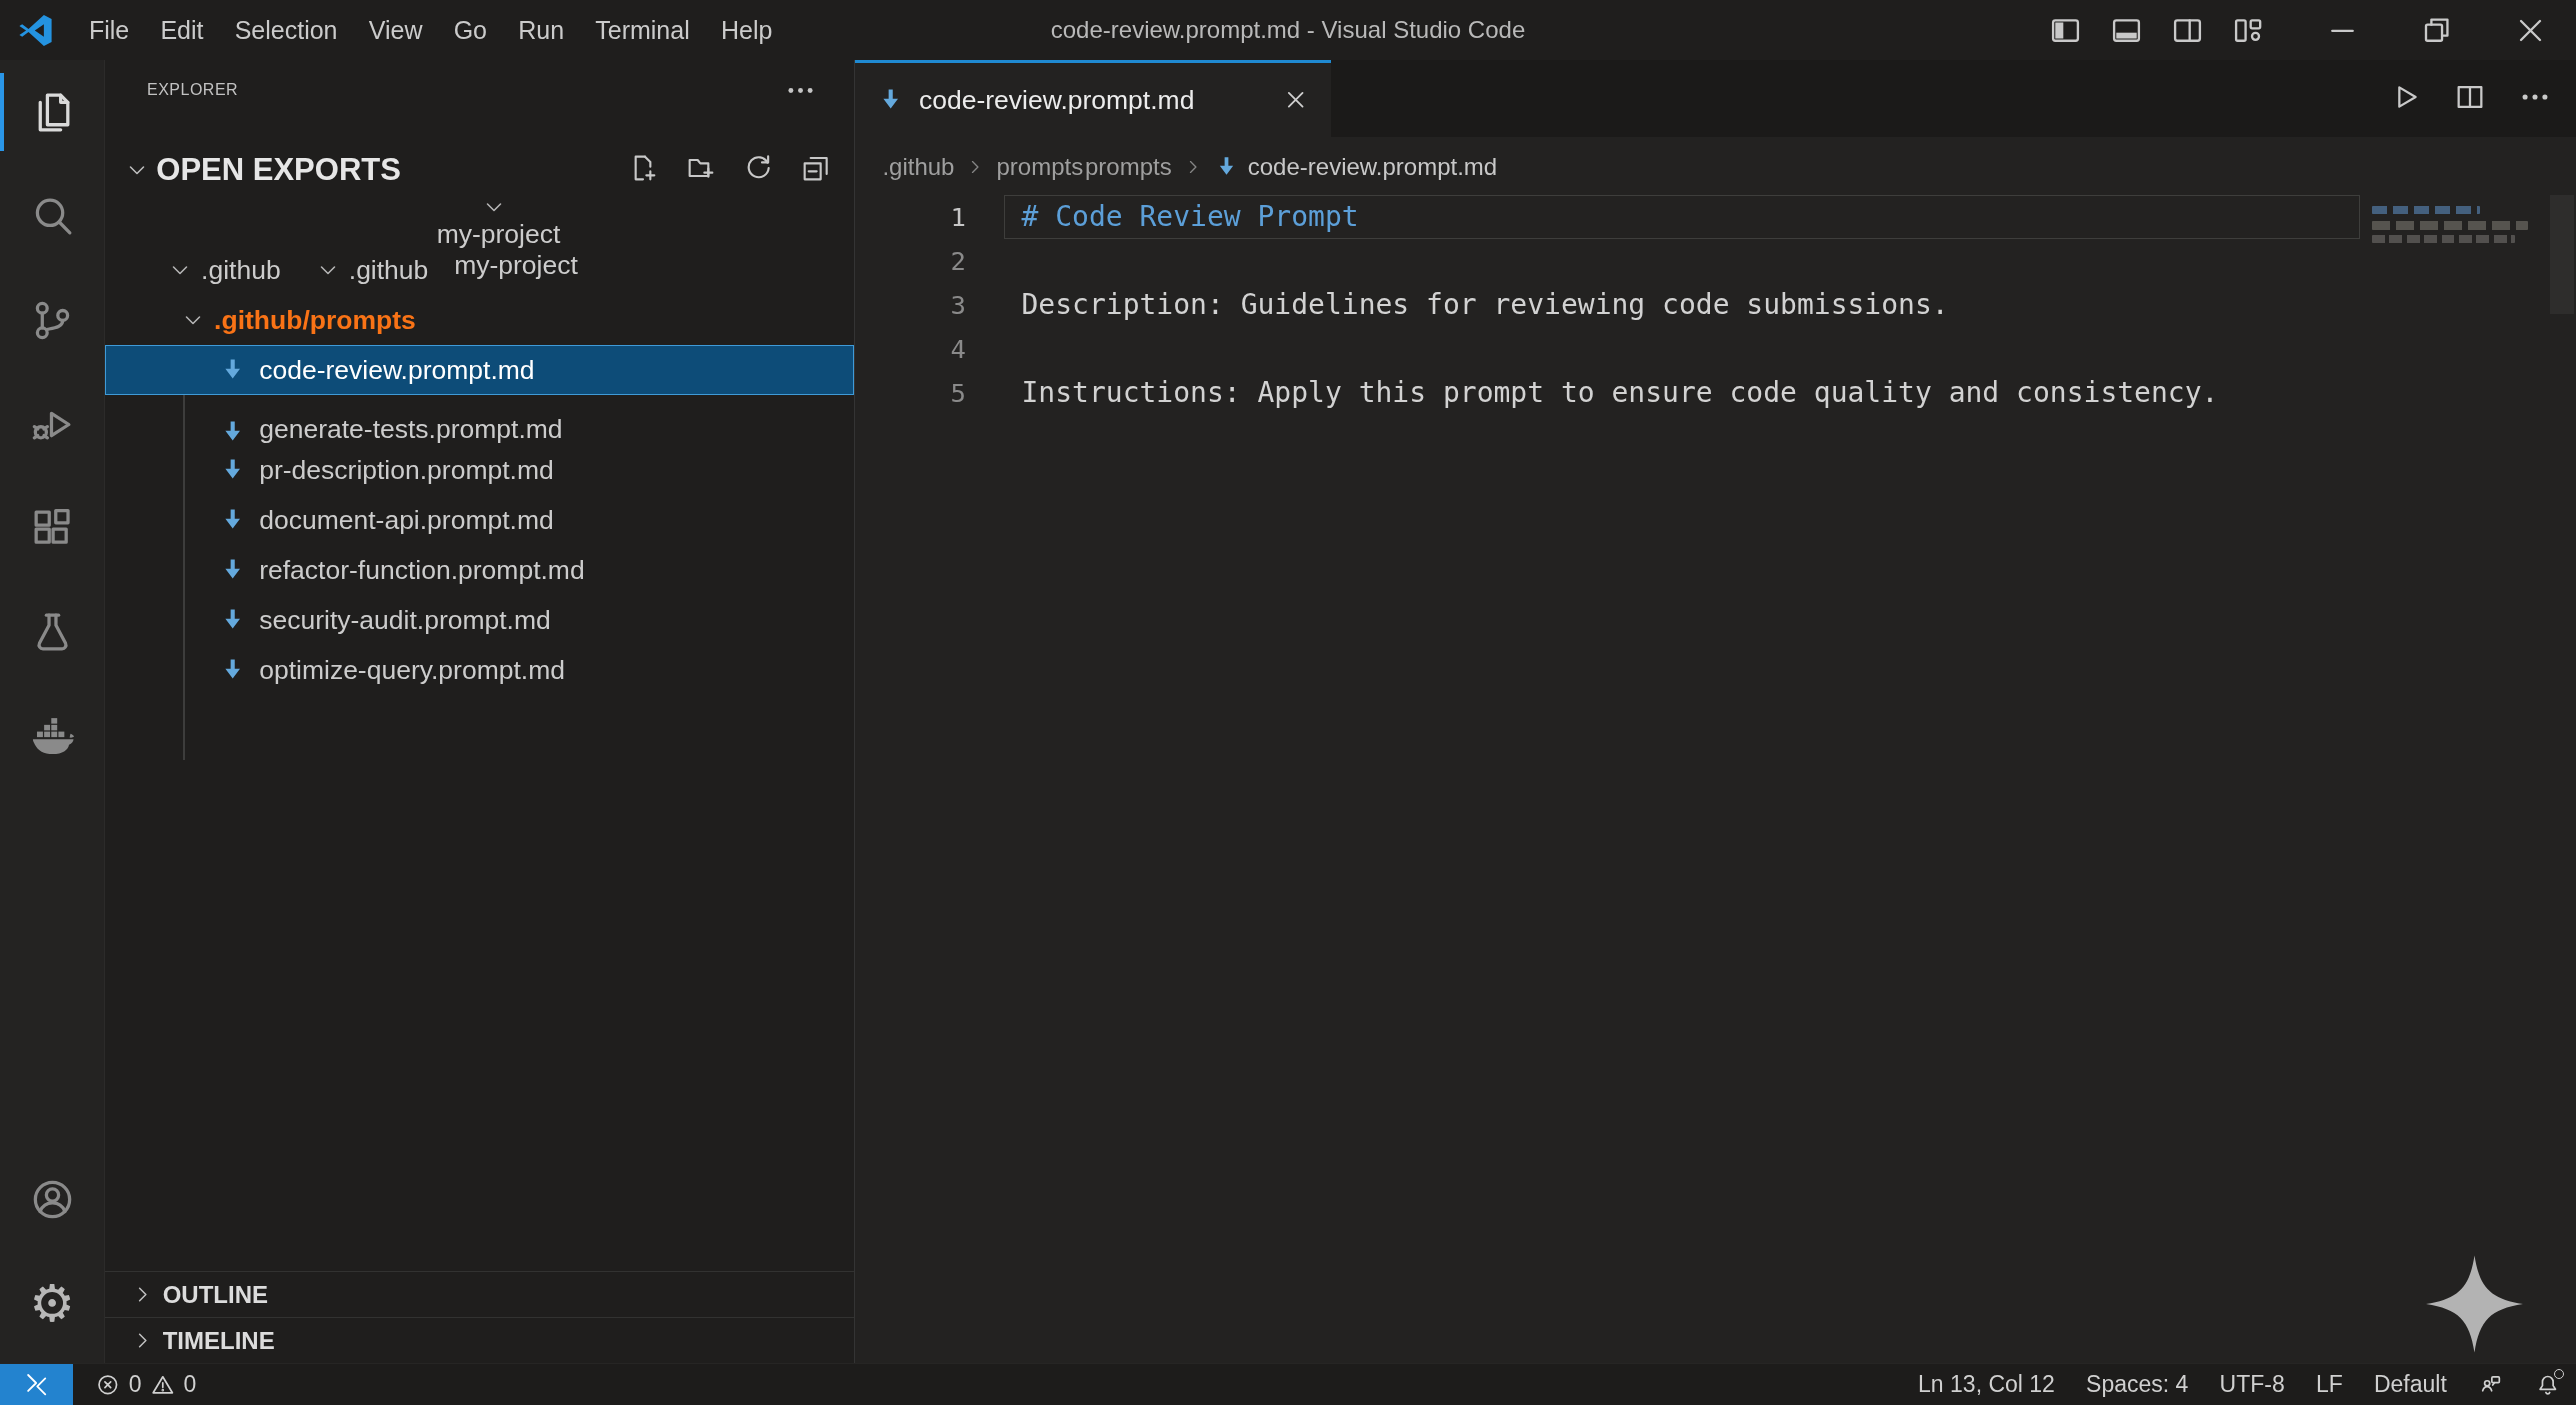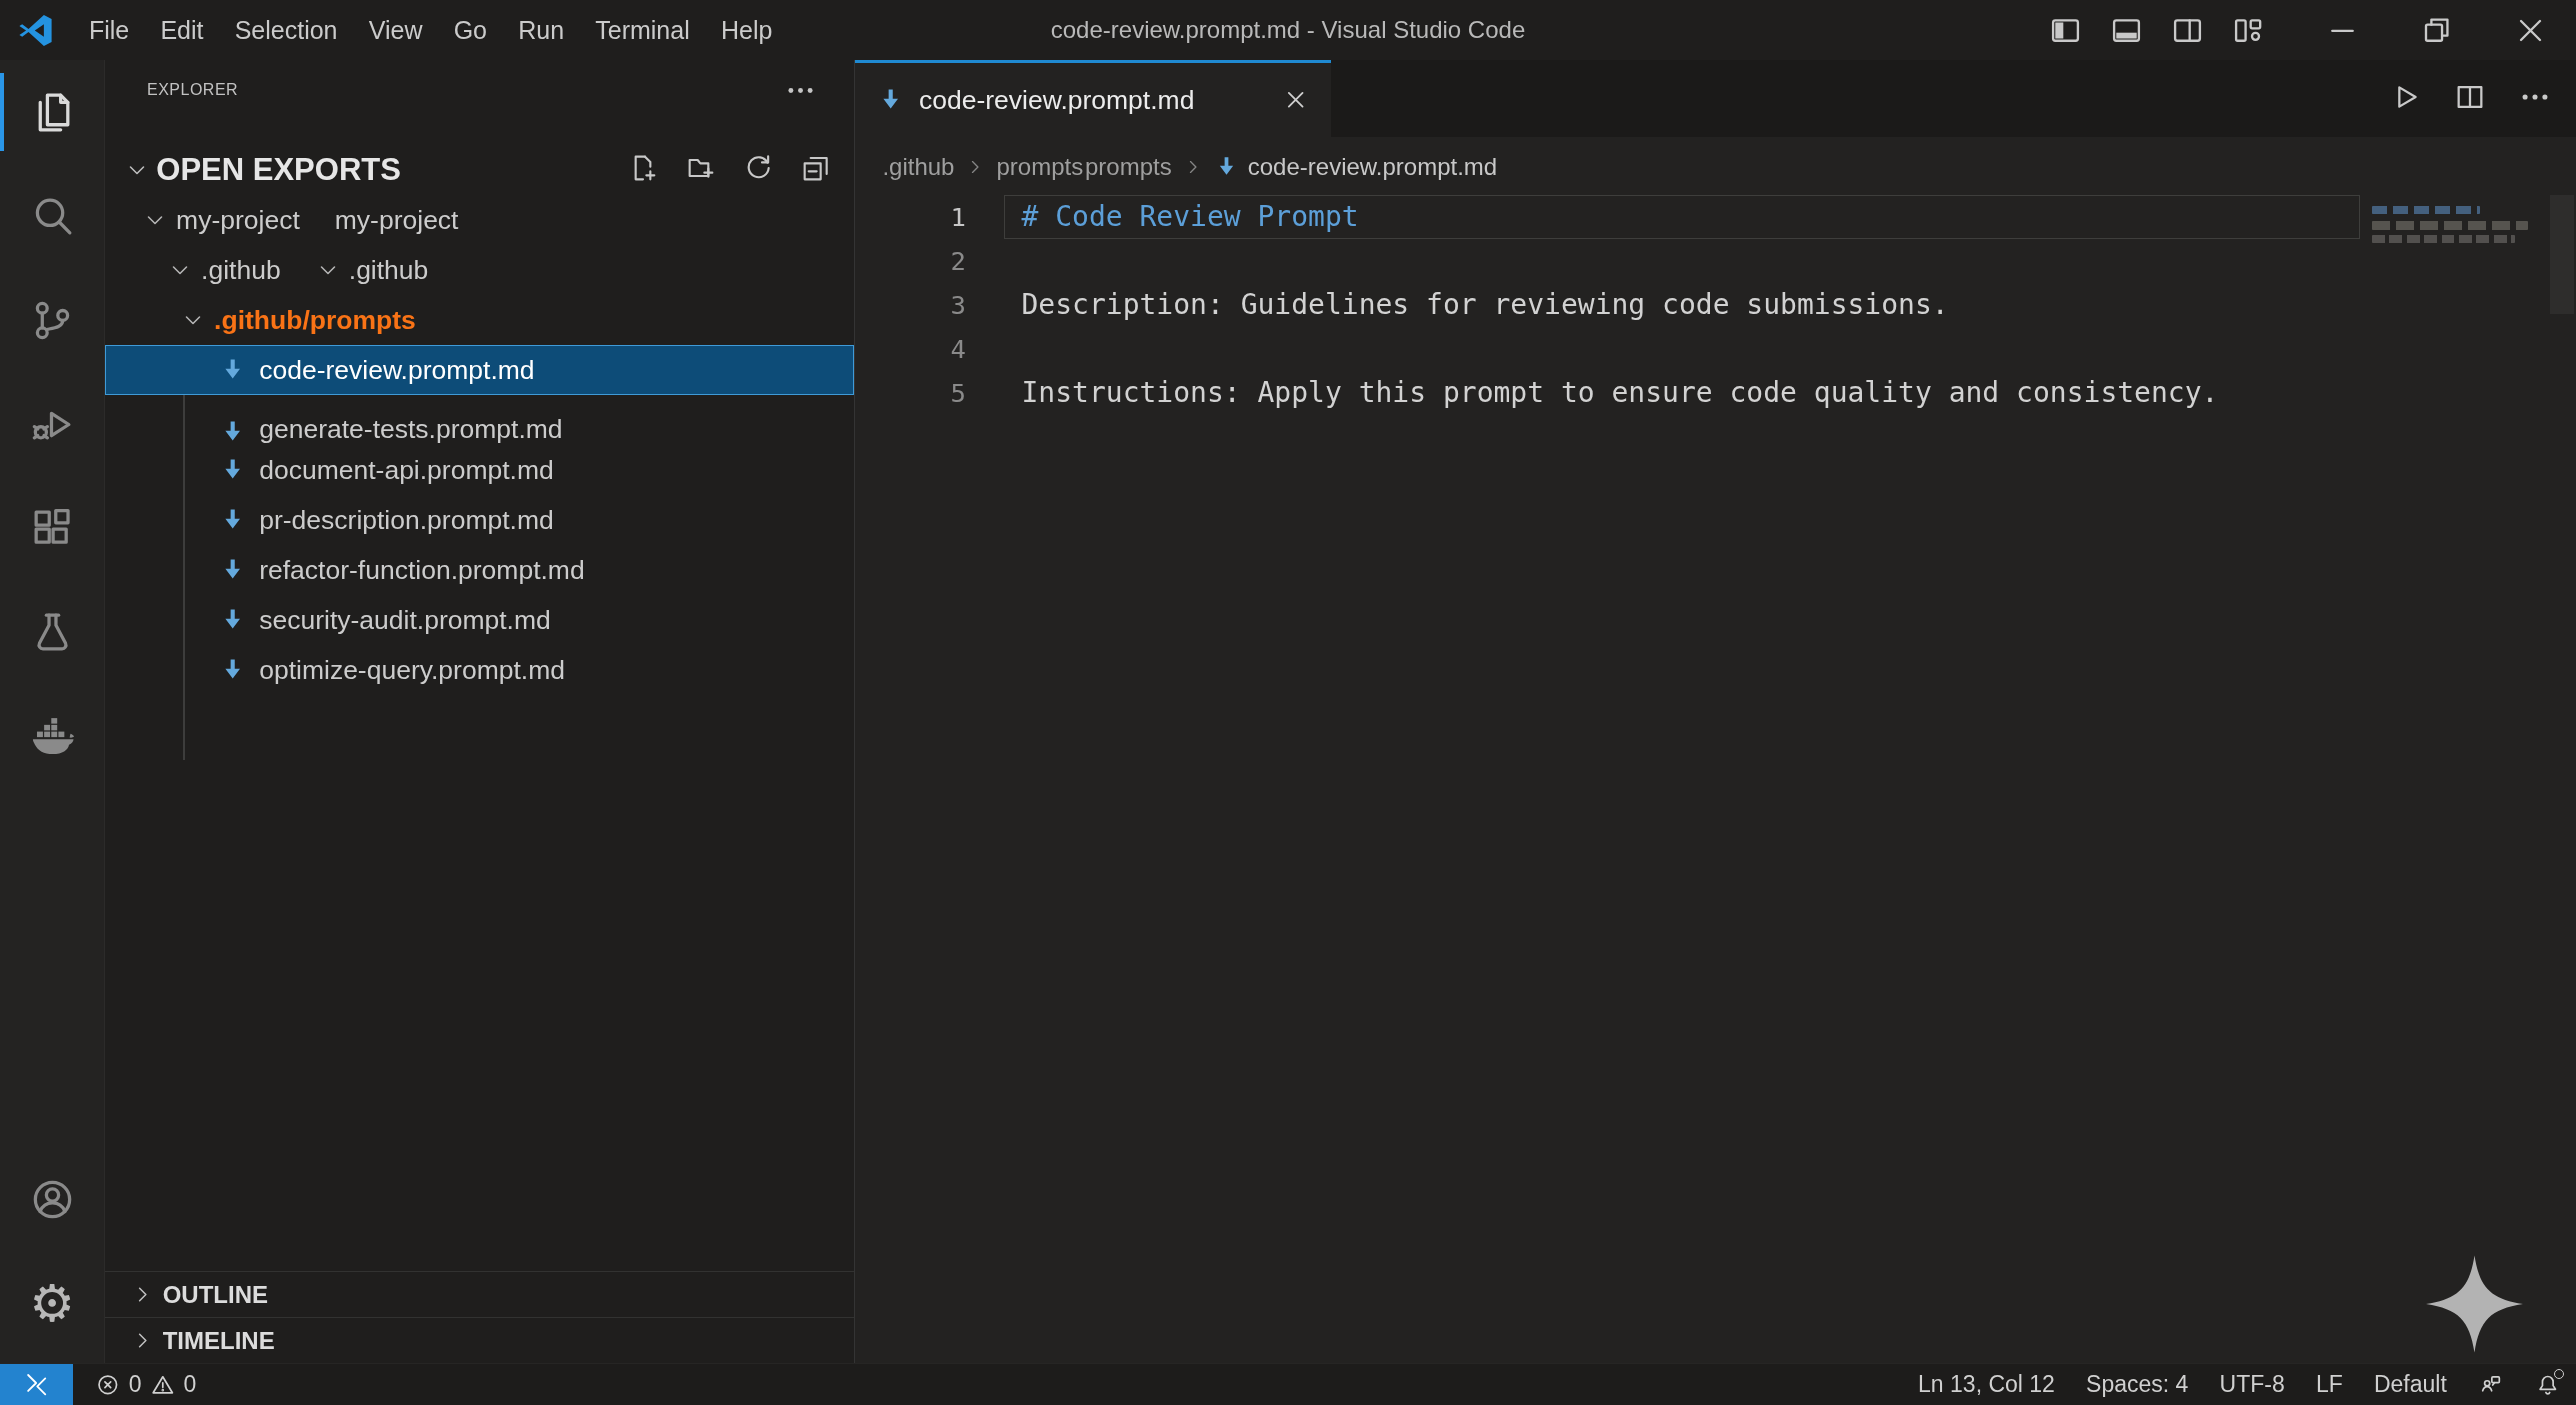--- a/index.html
+++ b/index.html
@@ -318,21 +318,21 @@
               <svg viewBox="0 0 24 24" fill="none" stroke="currentColor" stroke-width="1.6" stroke-linecap="round" stroke-linejoin="round">
                 <rect x="3.5" y="8.5" width="12" height="12"></rect>
                 <path d="M8 4.5h12v12"></path>
                 <path d="M6.5 14.5h6"></path>
               </svg>
             </span></span>
         </span>
     </div>
     <div class="tree" id="tree">
       <div class="indent-guide"></div>
-    <div class="tree-row" style="padding-left: 38px;">
+    <div class="tree-row" style="padding-left: 38px; flex-direction: column;">
           <span class="icon chev">
             <svg viewBox="0 0 24 24" fill="none" stroke="currentColor" stroke-width="1.6" stroke-linecap="round" stroke-linejoin="round">
               <path d="M5.5 9L12 15.5 18.5 9"></path>
             </svg>
           </span>
           <span class="tree-label">my-project</span>
           <span class="ghost">
             <span class="tree-label">my-project</span>
           </span>
         </div>
@@ -375,29 +375,29 @@
             </svg>
           </span>
           <span class="tree-label">generate-tests.prompt.md</span>
         </div>
         <div class="tree-row" style="padding-left: 114px;">
           <span class="icon file-icon">
             <svg viewBox="0 0 24 24" fill="currentColor" stroke="none">
               <path d="M10.2 3h3.6v8.2h4.6L12 19.8 5.6 11.2h4.6z"></path>
             </svg>
           </span>
+          <span class="tree-label">pr-description.prompt.md</span>
+        </div>
+        <div class="tree-row" style="padding-left: 114px;">
+          <span class="icon file-icon">
+            <svg viewBox="0 0 24 24" fill="currentColor" stroke="none">
+              <path d="M10.2 3h3.6v8.2h4.6L12 19.8 5.6 11.2h4.6z"></path>
+            </svg>
+          </span>
           <span class="tree-label">document-api.prompt.md</span>
-        </div>
-        <div class="tree-row" style="padding-left: 114px;">
-          <span class="icon file-icon">
-            <svg viewBox="0 0 24 24" fill="currentColor" stroke="none">
-              <path d="M10.2 3h3.6v8.2h4.6L12 19.8 5.6 11.2h4.6z"></path>
-            </svg>
-          </span>
-          <span class="tree-label">pr-description.prompt.md</span>
         </div>
         <div class="tree-row" style="padding-left: 114px;">
           <span class="icon file-icon">
             <svg viewBox="0 0 24 24" fill="currentColor" stroke="none">
               <path d="M10.2 3h3.6v8.2h4.6L12 19.8 5.6 11.2h4.6z"></path>
             </svg>
           </span>
           <span class="tree-label">refactor-function.prompt.md</span>
         </div>
         <div class="tree-row" style="padding-left: 114px;">

